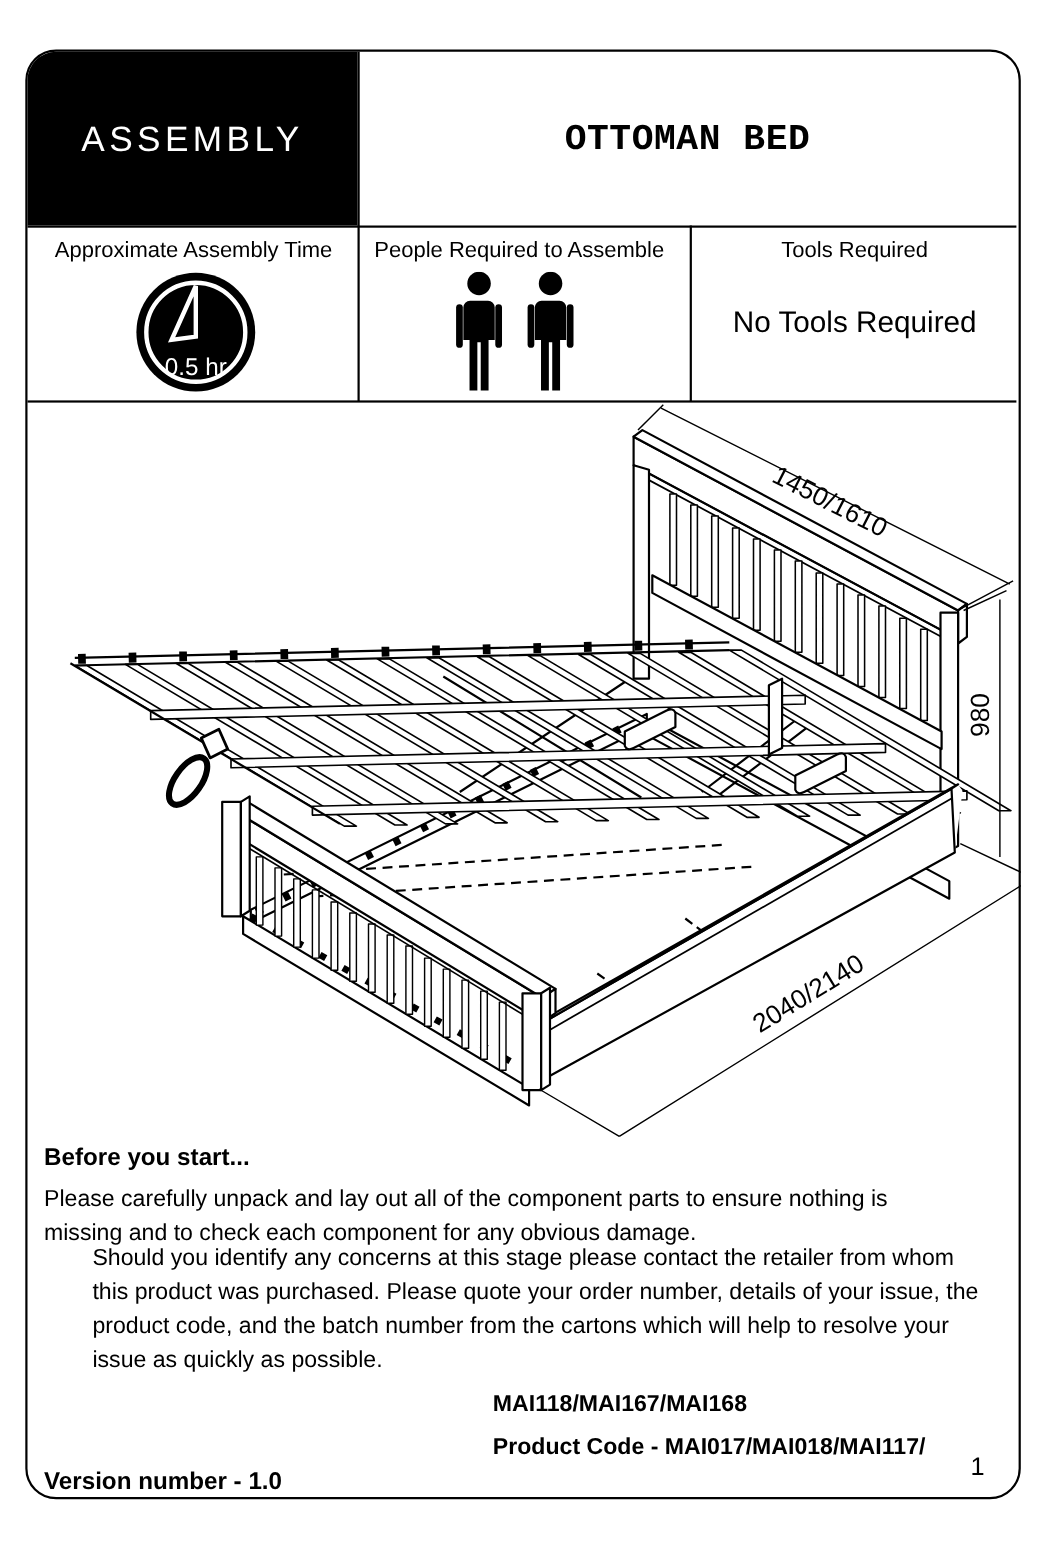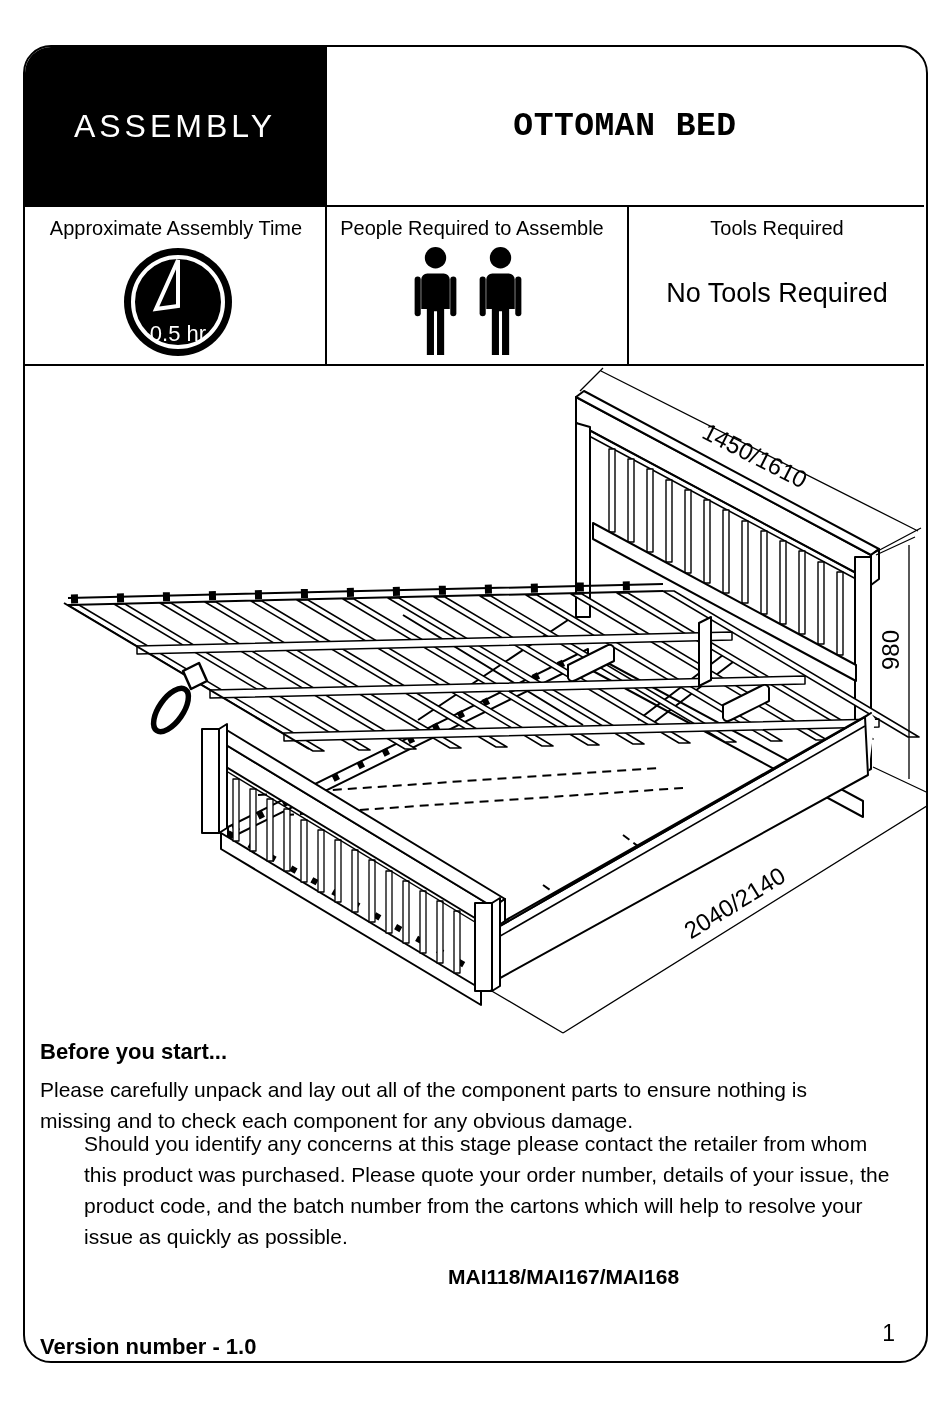--- a/index.html
+++ b/index.html
@@ -160,16 +160,17 @@
       <path d="M540,668 L915,434 M467,625 L540,668"></path>
       <text transform="translate(716,545) rotate(-31.5)" text-anchor="middle" font-size="24" fill="#000" stroke="none">2040/2140</text>
     </g>
   </svg>
 
   <div class="abs bold" style="left:40px;top:998px;font-size:22px;">Before you start...</div>
   <div class="abs body-text" style="left:40px;top:1074px;width:810px;">Please carefully unpack and lay out all of the component parts to ensure nothing is missing and to check each component for any obvious damage.</div>
   <div class="abs body-text" style="left:40px;top:1128px;width:810px;margin-left:44px;">Should you identify any concerns at this stage please contact the retailer from whom this product was purchased. Please quote your order number, details of your issue, the product code, and the batch number from the cartons which will help to resolve your issue as quickly as possible.</div>
 
   <div class="abs bold" style="left:40px;top:1293px;font-size:22px;">Version number - 1.0</div>
+  <div class="abs bold" style="left:448px;top:1263px;font-size:21px;">Product Code - MAI017/MAI018/MAI117/</div>
   <div class="abs bold" style="left:448px;top:1224px;font-size:21px;">MAI118/MAI167/MAI168</div>
   <div class="abs" style="left:830px;top:1320px;width:65px;text-align:right;font-size:23px;">1</div>
 
 </div>
 
 </body></html>

